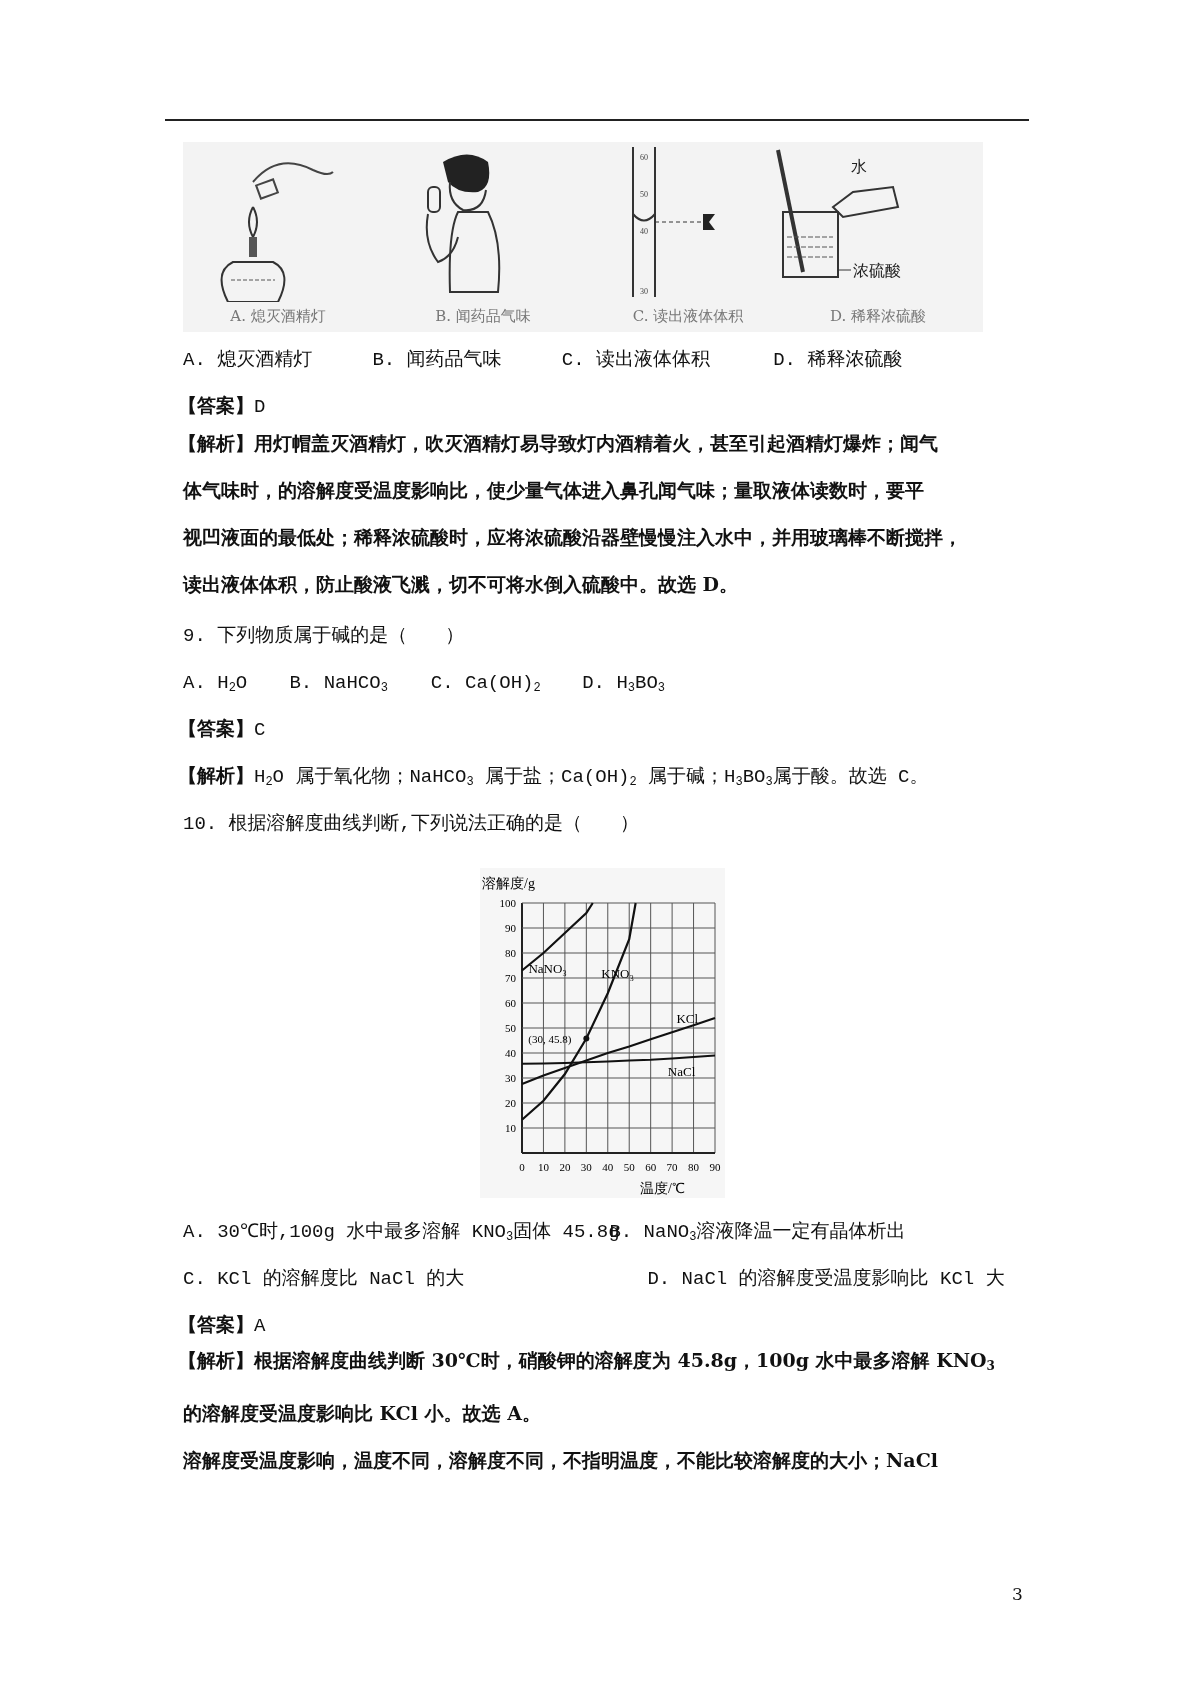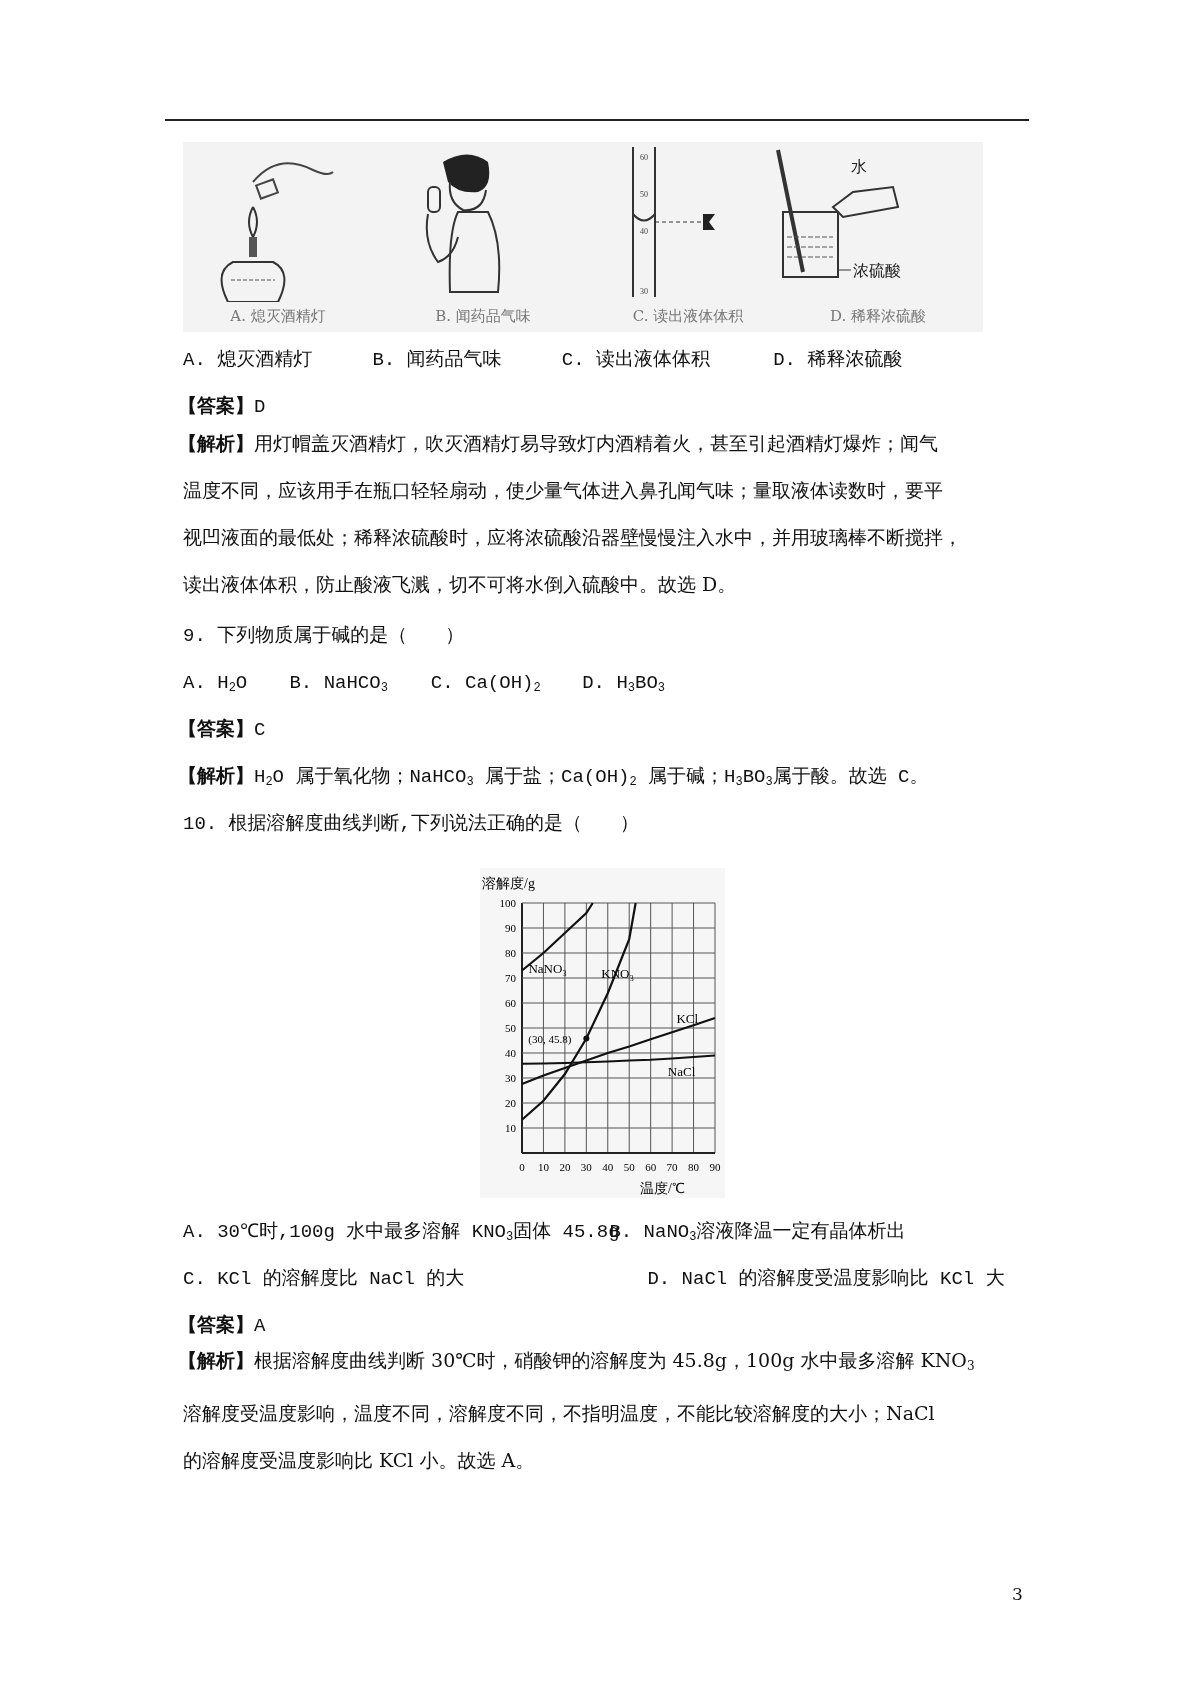--- a/index.html
+++ b/index.html
@@ -5,21 +5,21 @@
   html, body { margin:0; padding:0; background:#ffffff; }
   body { width:1200px; height:1698px; position:relative; overflow:hidden;
          font-family: "DejaVu Serif", "Liberation Serif", serif; color:#111; }
   .rule { position:absolute; left:165px; top:119px; width:864px; height:2px; background:#222; }
   .figure-strip { position:absolute; left:183px; top:142px; width:800px; height:190px;
                   background:#f3f3f3; }
   .panel { position:absolute; top:0; height:190px; width:190px; }
   .panel-caption { position:absolute; bottom:6px; left:0; width:100%; text-align:center;
                    font-size:15px; color:#777; }
   .line { position:absolute; left:183px; font-size:19px; line-height:24px; white-space:nowrap;font-family:Liberation Mono, monospace; }
-  .para { position:absolute; left:183px; width:860px; font-size:19px; line-height:47px; }
+  .para { position:absolute; left:183px; width:860px; font-size:19px; line-height:47px;font-weight:bold; }
   .sub { font-size:12px; vertical-align:-3px; }
   .opt { display:inline-block; }
   .chart-wrap { position:absolute; left:480px; top:868px; width:245px; height:330px; background:#f6f6f6;text-align:right; }
   .pagenum { position:absolute; left:1012px; top:1584px; font-size:17px; }
   svg text { font-family: "Liberation Serif", serif; }
 </style>
 </head>
 <body>
 
 <div class="rule"></div>
@@ -80,21 +80,21 @@
   <span class="opt" style="width:178px">A. 熄灭酒精灯</span>
   <span class="opt" style="width:178px">B. 闻药品气味</span>
   <span class="opt" style="width:200px">C. 读出液体体积</span>
   <span class="opt">D. 稀释浓硫酸</span>
 </div>
 <div class="line" style="top:395px;left:178px">
   <b>【答案】</b><span>D</span>
 </div>
 <div class="para" style="top:420px;left:178px">
   <div><b>【解析】</b><span>用灯帽盖灭酒精灯，吹灭酒精灯易导致灯内酒精着火，甚至引起酒精灯爆炸；闻气</span></div>
-  <div style="padding-left:5px">温度不同，应该用手在瓶口轻轻扇动，使少量气体进入鼻孔闻气味；量取液体读数时，要平</div>
+  <div style="padding-left:5px">体气味时，的溶解度受温度影响比，使少量气体进入鼻孔闻气味；量取液体读数时，要平</div>
   <div style="padding-left:5px">视凹液面的最低处；稀释浓硫酸时，应将浓硫酸沿器壁慢慢注入水中，并用玻璃棒不断搅拌，</div>
   <div style="padding-left:5px">读出液体体积，防止酸液飞溅，切不可将水倒入硫酸中。故选 D。</div>
 </div>
 
 <div class="line" style="top:624px">9. 下列物质属于碱的是（　　）</div>
 <div class="line" style="top:671px">
   <span class="opt" style="width:95px"><span>A.</span> <span>H</span><span class="sub">2</span><span>O</span></span>
   <span class="opt" style="width:130px"><span>B.</span> <span>NaHCO</span><span class="sub">3</span></span>
   <span class="opt" style="width:140px"><span>C.</span> <span>Ca(OH)</span><span class="sub">2</span></span>
   <span class="opt"><span>D.</span> <span>H</span><span class="sub">3</span><span>BO</span><span class="sub">3</span></span>
@@ -181,17 +181,17 @@
 </div>
 <div class="line" style="top:1267px">
   <span class="opt" style="width:453px">C.  KCl 的溶解度比 NaCl 的大</span>
   <span class="opt">D.  NaCl 的溶解度受温度影响比 KCl 大</span>
 </div>
 <div class="line" style="top:1314px;left:178px">
   <b>【答案】</b><span>A</span>
 </div>
 <div class="para" style="top:1337px;left:178px">
   <div><b>【解析】</b><span>根据溶解度曲线判断 30℃时，硝酸钾的溶解度为 45.8g，100g 水中最多溶解 KNO</span><span class="sub">3</span></div>
+  <div style="padding-left:5px">的溶解度受温度影响比 KCl 小。故选 A。</div>
   <div style="padding-left:5px">溶解度受温度影响，温度不同，溶解度不同，不指明温度，不能比较溶解度的大小；NaCl</div>
-  <div style="padding-left:5px">的溶解度受温度影响比 KCl 小。故选 A。</div>
 </div>
 
 <div class="pagenum">3</div>
 
 </body></html>

